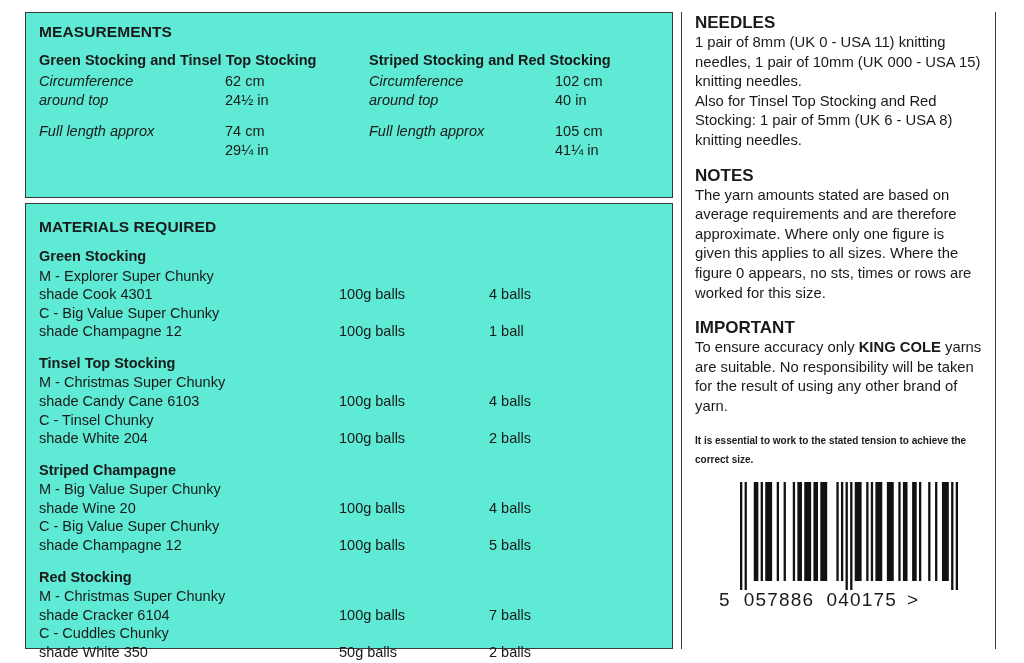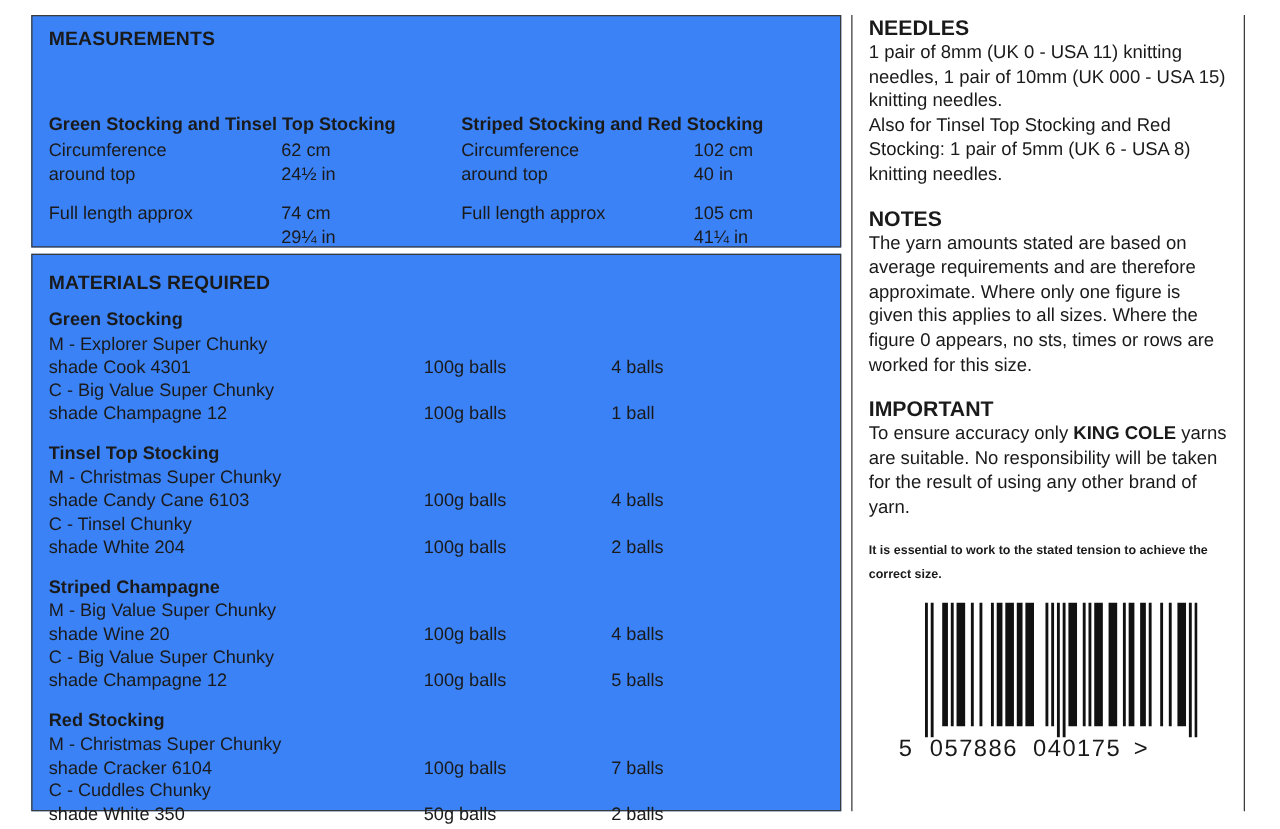--- a/index.html
+++ b/index.html
@@ -17,21 +17,21 @@
   #page {
     position: relative;
     width: 1024px;
     height: 663px;
   }
 
   
   .panel {
     position: absolute;
     border: 1.5px solid #3a3a3a;
-    background: #3b82f6;
+    background: #5eead4;
     box-sizing: border-box;
   }
   #measurements-panel {
     left: 25px;
     top: 12px;
     width: 648px;
     height: 186px;
   }
   #materials-panel {
     left: 25px;
@@ -50,36 +50,35 @@
   #measurements-title {
     position: absolute;
     left: 13px;
     top: 10px;
   }
   .meas-col {
     position: absolute;
     top: 38px;
     font-size: 14.5px;
     line-height: 19.5px;
-    margin-top: 40px;
   }
   #meas-col-left  { left: 13px; width: 330px; }
   #meas-col-right { left: 343px; width: 300px; }
 
   .meas-heading {
     font-weight: bold;
     font-size: 14.5px;
     margin-bottom: 1px;
     white-space: nowrap;
   }
   .meas-row {
     position: relative;
     min-height: 19.5px;
   }
-  .meas-label { display: inline-block; }
+  .meas-label { display: inline-block; font-style: italic; }
   .meas-value {
     position: absolute;
     left: 186px;
     top: 0;
     white-space: nowrap;
   }
   .meas-gap { height: 11px; }
 
   
   #materials-title {

